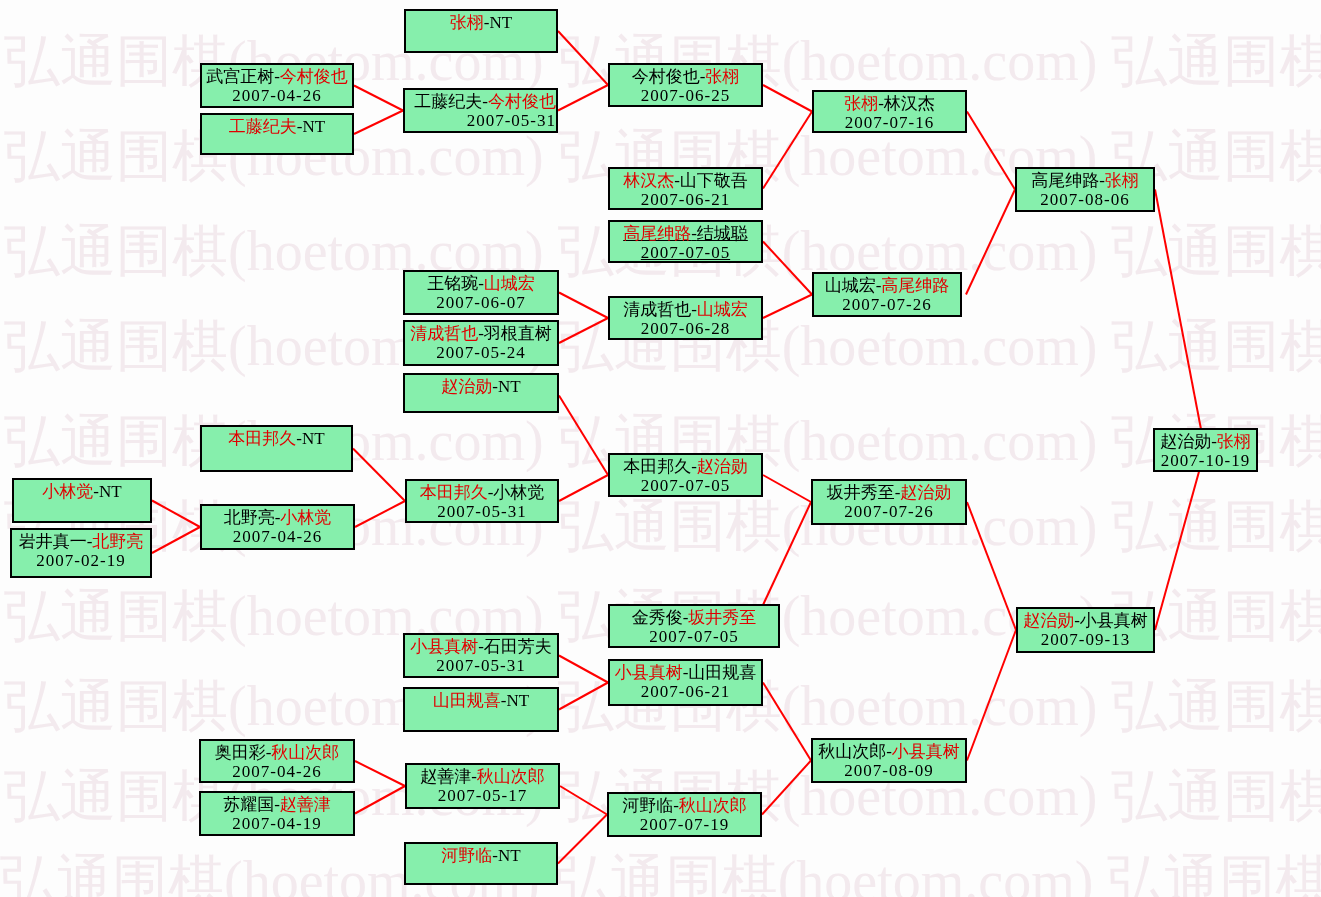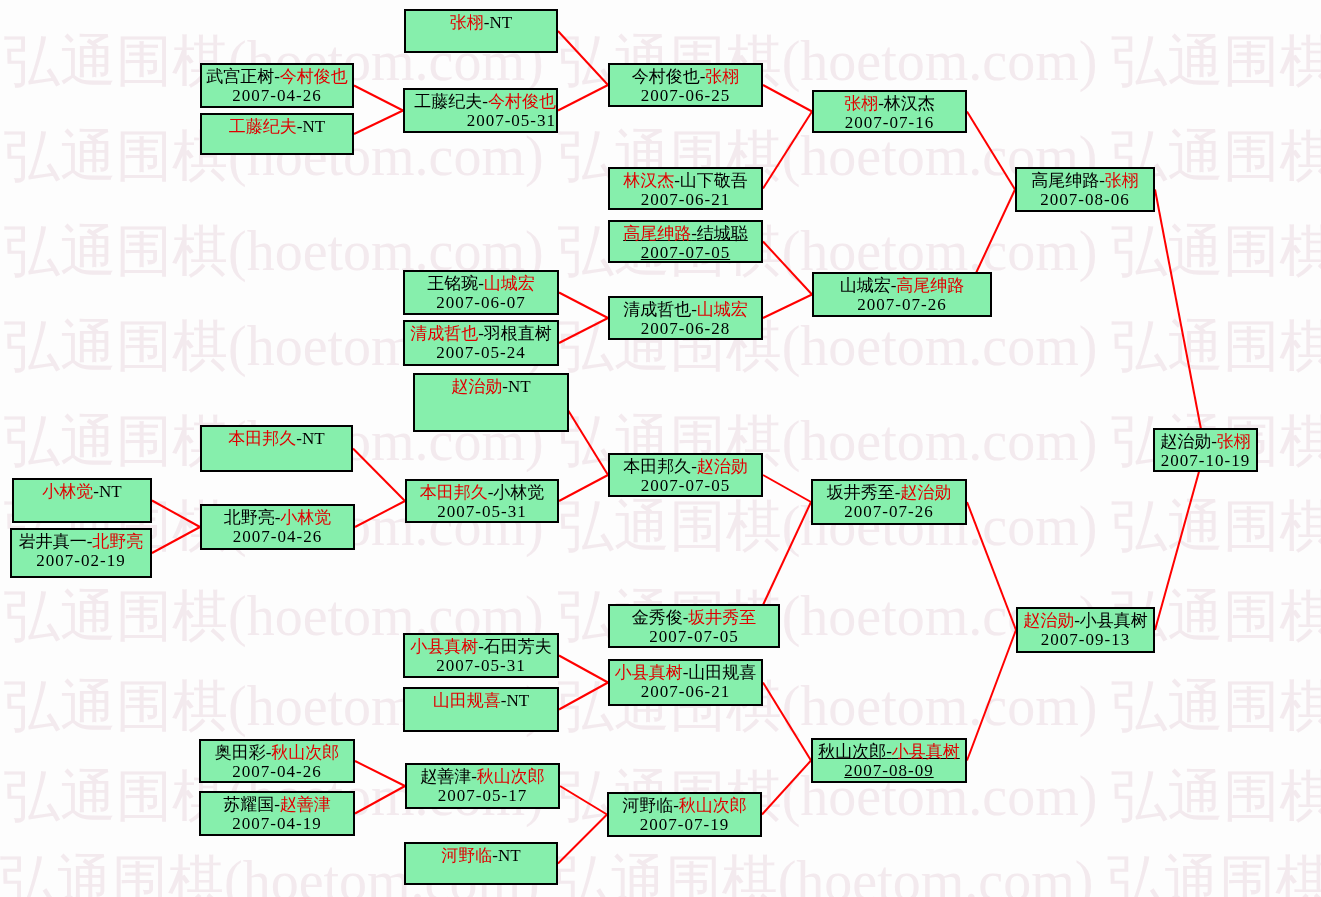--- a/index.html
+++ b/index.html
@@ -123,37 +123,37 @@
     <div class="date">2007-06-21</div>
   </div>
       <div class="box" style="left: 608px; top: 220px; width: 155px; height: 43px; text-decoration: underline;">
     <div class="names"><span class="win">高尾绅路</span><span>-</span><span>结城聪</span></div>
     <div class="date">2007-07-05</div>
   </div>
       <div class="box" style="left: 608px; top: 296px; width: 155px; height: 44px;">
     <div class="names"><span>清成哲也</span><span>-</span><span class="win">山城宏</span></div>
     <div class="date">2007-06-28</div>
   </div>
-      <div class="box" style="left: 812px; top: 272px; width: 180px; height: 45px;">
+      <div class="box" style="left: 812px; top: 272px; width: 150px; height: 45px;">
     <div class="names"><span>山城宏</span><span>-</span><span class="win">高尾绅路</span></div>
     <div class="date">2007-07-26</div>
   </div>
       <div class="box" style="left: 403px; top: 270px; width: 156px; height: 45px;">
     <div class="names"><span>王铭琬</span><span>-</span><span class="win">山城宏</span></div>
     <div class="date">2007-06-07</div>
   </div>
       <div class="box" style="left: 403px; top: 320px; width: 156px; height: 46px;">
     <div class="names"><span class="win">清成哲也</span><span>-</span><span>羽根直树</span></div>
     <div class="date">2007-05-24</div>
   </div>
       <div class="box" style="left: 1015px; top: 167px; width: 140px; height: 45px;">
     <div class="names"><span>高尾绅路</span><span>-</span><span class="win">张栩</span></div>
     <div class="date">2007-08-06</div>
   </div>
-      <div class="box" style="left: 413px; top: 373px; width: 156px; height: 59px;">
+      <div class="box" style="left: 403px; top: 373px; width: 156px; height: 40px;">
     <div class="names"><span class="win">赵治勋</span><span>-</span><span>NT</span></div>
 
   </div>
       <div class="box" style="left: 200px; top: 425px; width: 153px; height: 47px;">
     <div class="names"><span class="win">本田邦久</span><span>-</span><span>NT</span></div>
 
   </div>
       <div class="box" style="left: 12px; top: 478px; width: 140px; height: 45px;">
     <div class="names"><span class="win">小林觉</span><span>-</span><span>NT</span></div>
 
@@ -215,18 +215,18 @@
     <div class="date">2007-05-17</div>
   </div>
       <div class="box" style="left: 607px; top: 792px; width: 155px; height: 45px;">
     <div class="names"><span>河野临</span><span>-</span><span class="win">秋山次郎</span></div>
     <div class="date">2007-07-19</div>
   </div>
       <div class="box" style="left: 404px; top: 842px; width: 154px; height: 43px;">
     <div class="names"><span class="win">河野临</span><span>-</span><span>NT</span></div>
 
   </div>
-      <div class="box" style="left: 811px; top: 738px; width: 156px; height: 45px; text-decoration: underline;">
+      <div class="box" style="left: 811px; top: 738px; width: 156px; height: 45px;">
     <div class="names"><span>秋山次郎</span><span>-</span><span class="win">小县真树</span></div>
     <div class="date">2007-08-09</div>
   </div>
     </div>
 </div>
 
 </body></html>

